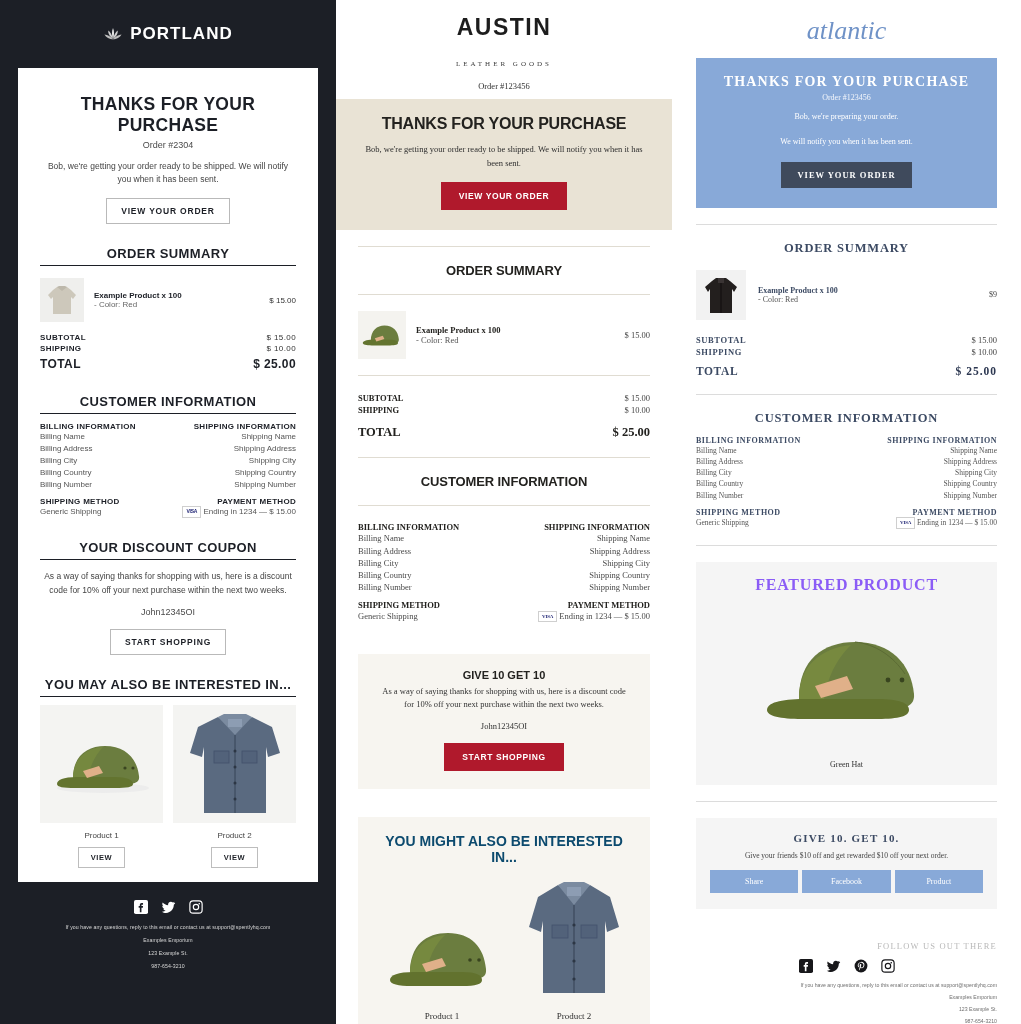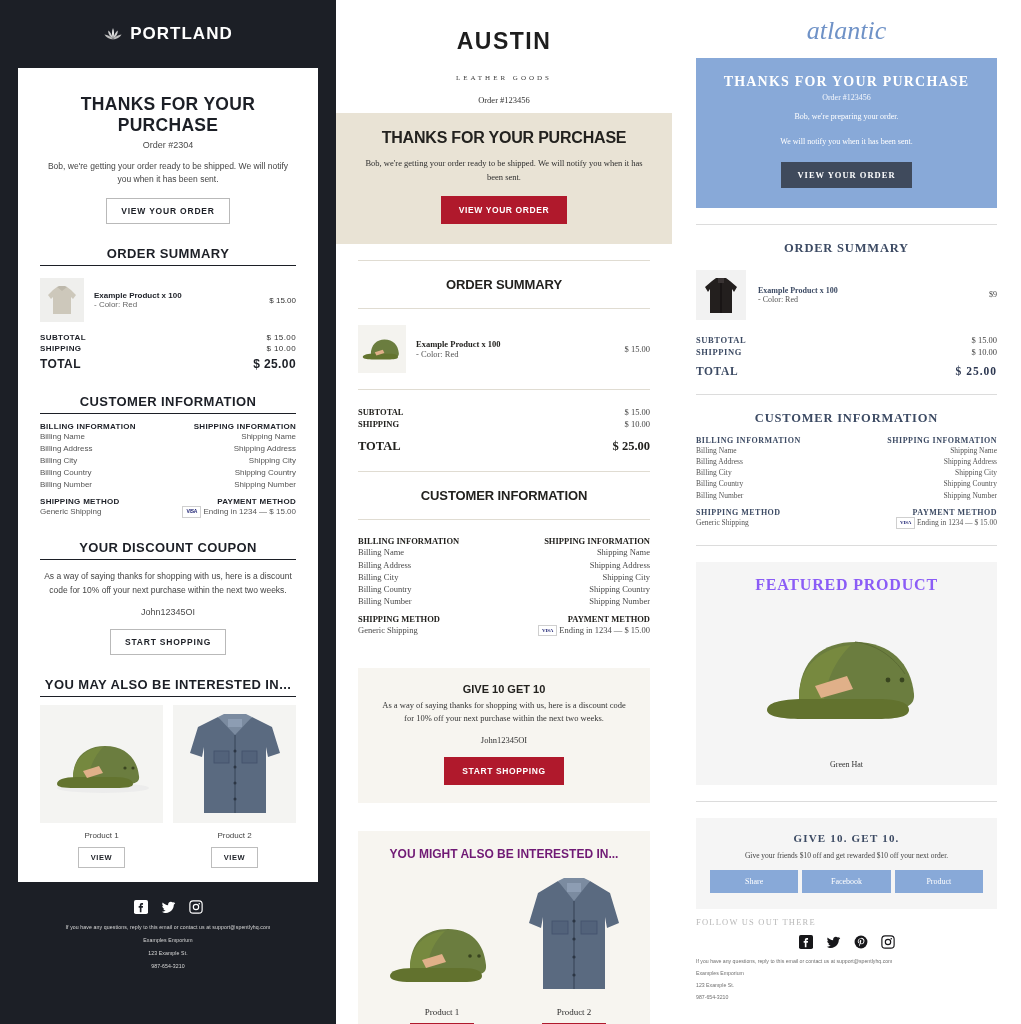--- a/index.html
+++ b/index.html
@@ -63,21 +63,21 @@
   .p1-footer { text-align: center; padding: 18px 12px 12px; }
   .p1-social { display: flex; justify-content: center; gap: 13px; }
   .p1-foot-line { font-size: 5.2px; color: #d8d8d8; margin-top: 7px; letter-spacing: .1px; }
   .p1-foot-line.first { margin-top: 10px; }
 
   
   .panel2 {
     width: 336px; height: 1024px; background: #ffffff; flex: 0 0 336px;
     font-family: "Liberation Serif", serif;
   }
-  .p2-logo-bar { text-align: center; padding-top: 28px; }
+  .p2-logo-bar { text-align: center; padding-top: 14px; }
   .p2-logo { font-family: "Liberation Sans", sans-serif; font-weight: bold; font-size: 23px;
              letter-spacing: 1.5px; color: #1d1d1d; }
   .p2-logo-sub { font-size: 7px; letter-spacing: 3px; color: #3a3a3a; margin-top: 19px;
                  font-family: "Liberation Serif", serif; }
   .p2-order { text-align: center; font-size: 8.5px; color: #333; margin-top: 13px; }
   .p2-hero { background: #e9e3d5; margin-top: 8px; padding: 16px 22px 20px; text-align: center; }
   .p2-h1 { font-family: "Liberation Sans", sans-serif; font-size: 16px; font-weight: bold;
            color: #23221f; letter-spacing: -.2px; }
   .p2-sub { font-size: 8.5px; color: #2e2e2e; line-height: 1.6; margin-top: 10px; }
   .p2-btn { display: inline-block; background: #b0192c; color: #fff; padding: 9px 18px;
@@ -102,22 +102,22 @@
   .p2-col { flex: 1; }
   .p2-col.right { text-align: right; }
   .p2-col-h { font-size: 8.5px; font-weight: bold; color: #23221f; }
   .p2-col-l { font-size: 8.5px; color: #4a4a4a; line-height: 1.45; }
   .p2-promo { background: #f7f5f0; margin-top: 4px; padding: 15px 20px 18px; text-align: center; }
   .p2-promo-h { font-family: "Liberation Sans", sans-serif; font-size: 11px; font-weight: bold;
                 color: #23221f; }
   .p2-promo-p { font-size: 8.5px; color: #333; line-height: 1.5; margin-top: 4px; }
   .p2-code { font-size: 8.5px; color: #333; margin-top: 10px; }
   .p2-rec { background: #f7f5f0; margin-top: 16px; padding: 16px 20px 18px; }
-  .p2-rec-h { text-align: center; font-family: "Liberation Sans", sans-serif; font-size: 12px;
-              font-weight: bold; color: #701a75; }
+  .p2-rec-h { text-align: center; font-family: "Liberation Sans", sans-serif; font-size: 14px;
+              font-weight: bold; color: #0c4a6e; }
   .p2-prods { display: flex; gap: 12px; margin-top: 10px; }
   .p2-prod { flex: 1; text-align: center; }
   .p2-prod-img { height: 128px; display: flex; align-items: flex-end; justify-content: center;
                  overflow: hidden; }
   .p2-prod-name { font-size: 9px; color: #2e2e2e; margin-top: 8px; }
   .p2-footer { background: #e9e3d5; padding: 16px 16px 16px; text-align: center; }
 
   
   .panel3 {
     width: 349px; height: 909px; background: #ffffff; flex: 0 0 349px;
@@ -154,21 +154,21 @@
   .p3-feat { background: #f5f5f5; margin-top: 4px; padding: 14px 10px 16px; text-align: center; }
   .p3-feat-h { font-size: 16px; font-weight: bold; color: #8b5cf6; letter-spacing: .8px; }
   .p3-feat-img { height: 150px; display: flex; align-items: center; justify-content: center;
                  overflow: hidden; margin-top: 6px; }
   .p3-feat-name { font-size: 8px; color: #333; margin-top: 10px; }
   .p3-give { background: #f5f5f5; margin-top: 4px; padding: 14px 14px 16px; text-align: center; }
   .p3-give-h { font-size: 11px; font-weight: bold; color: #3c4a63; letter-spacing: 1.2px; }
   .p3-give-p { font-size: 7.5px; color: #444; margin-top: 7px; }
   .p3-share { display: flex; gap: 4px; margin-top: 10px; }
   .p3-share-btn { flex: 1; background: #88a9d8; color: #fff; font-size: 8px; padding: 7px 0; }
-  .p3-follow { text-align: left; margin-top: 8px; }
+  .p3-follow { text-align: right; margin-top: 32px; }
   .p3-follow-h { font-size: 8.5px; color: #b9b9b9; letter-spacing: 1.2px; }
   .p3-social { display: flex; justify-content: center; gap: 13px; margin-top: 8px; }
   .p3-foot-line { font-size: 5.2px; color: #6f6f6f; margin-top: 6px;
                   font-family: "Liberation Sans", sans-serif; }
   .p3-foot-line.first { margin-top: 9px; }
 
   svg { display: block; }
 </style>
 </head>
 <body>

